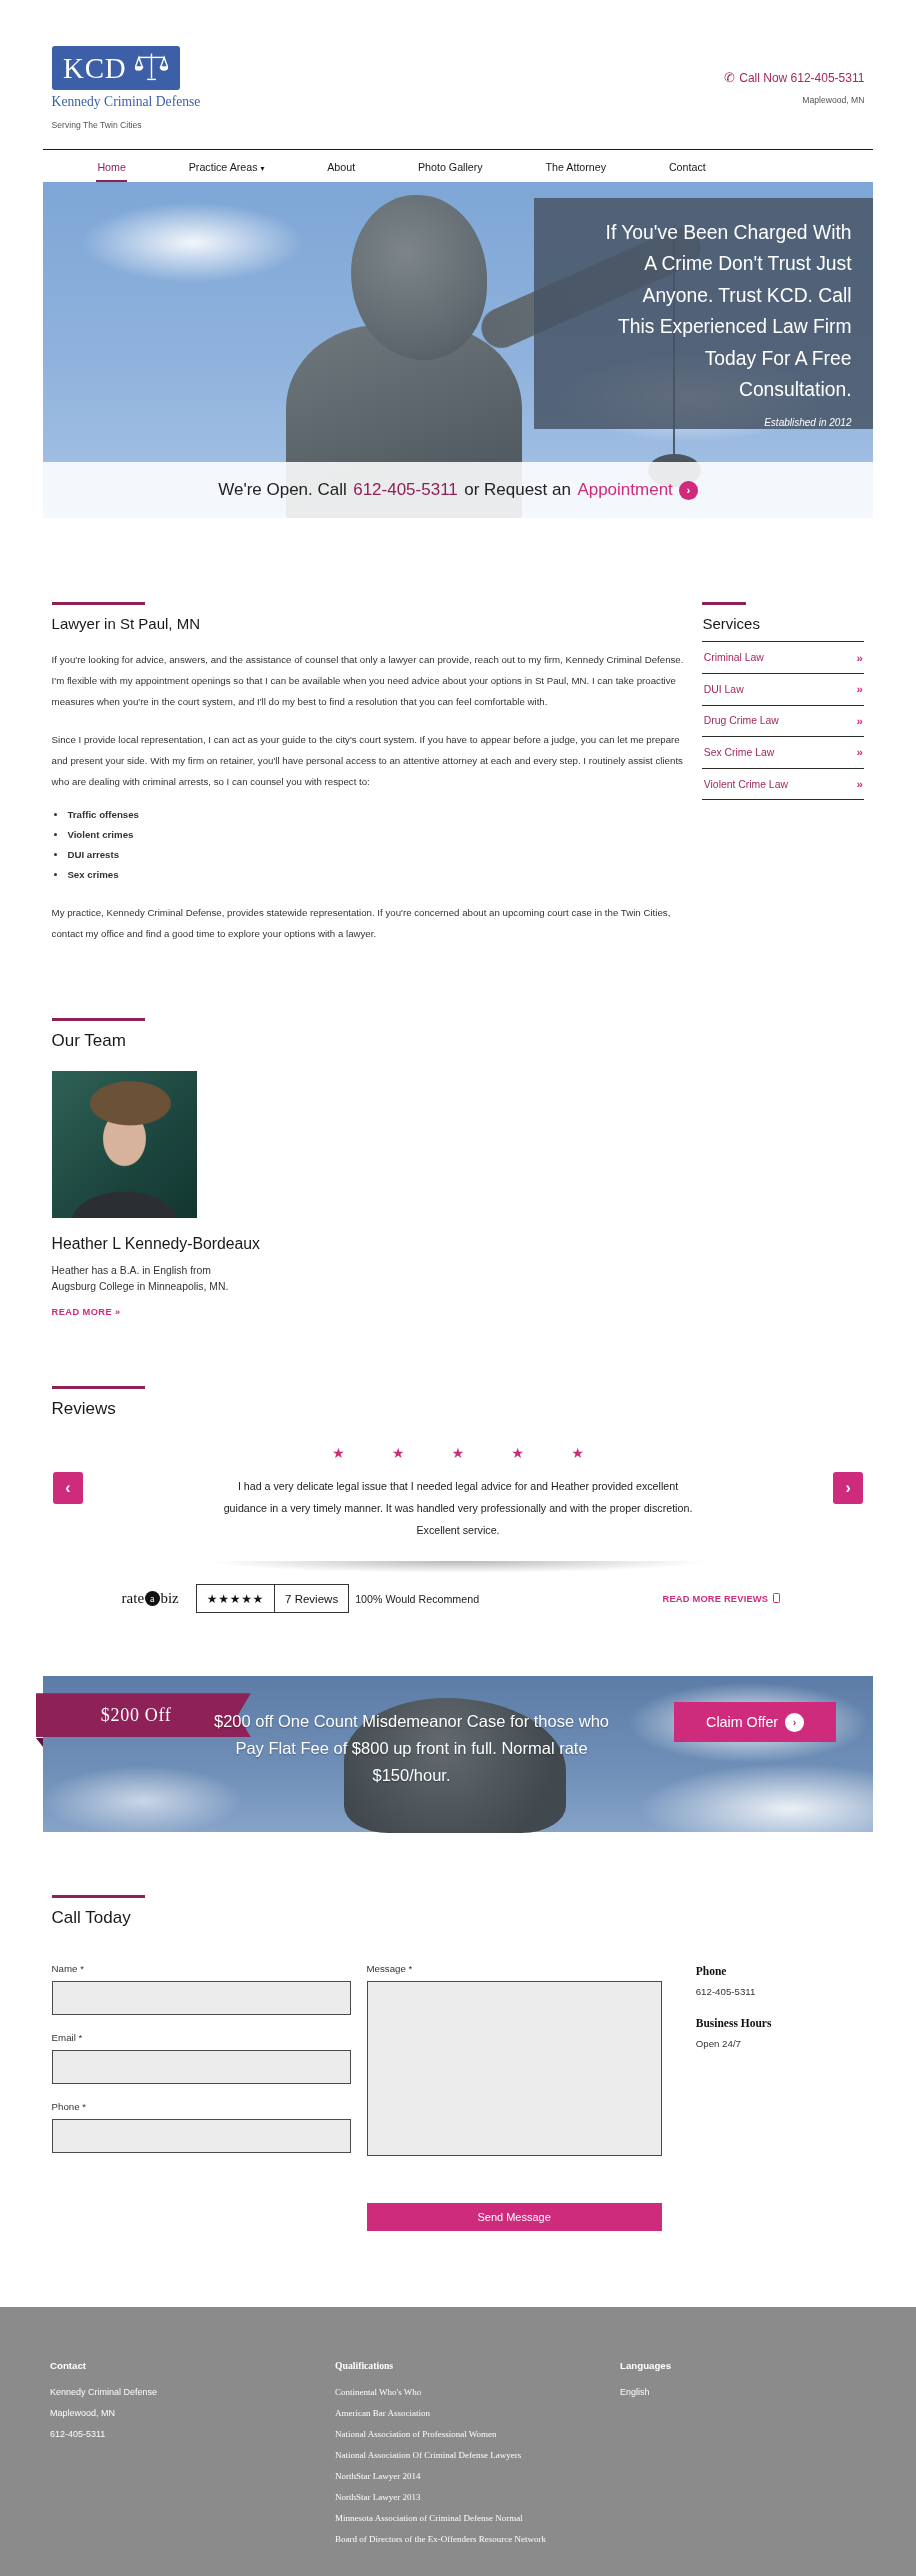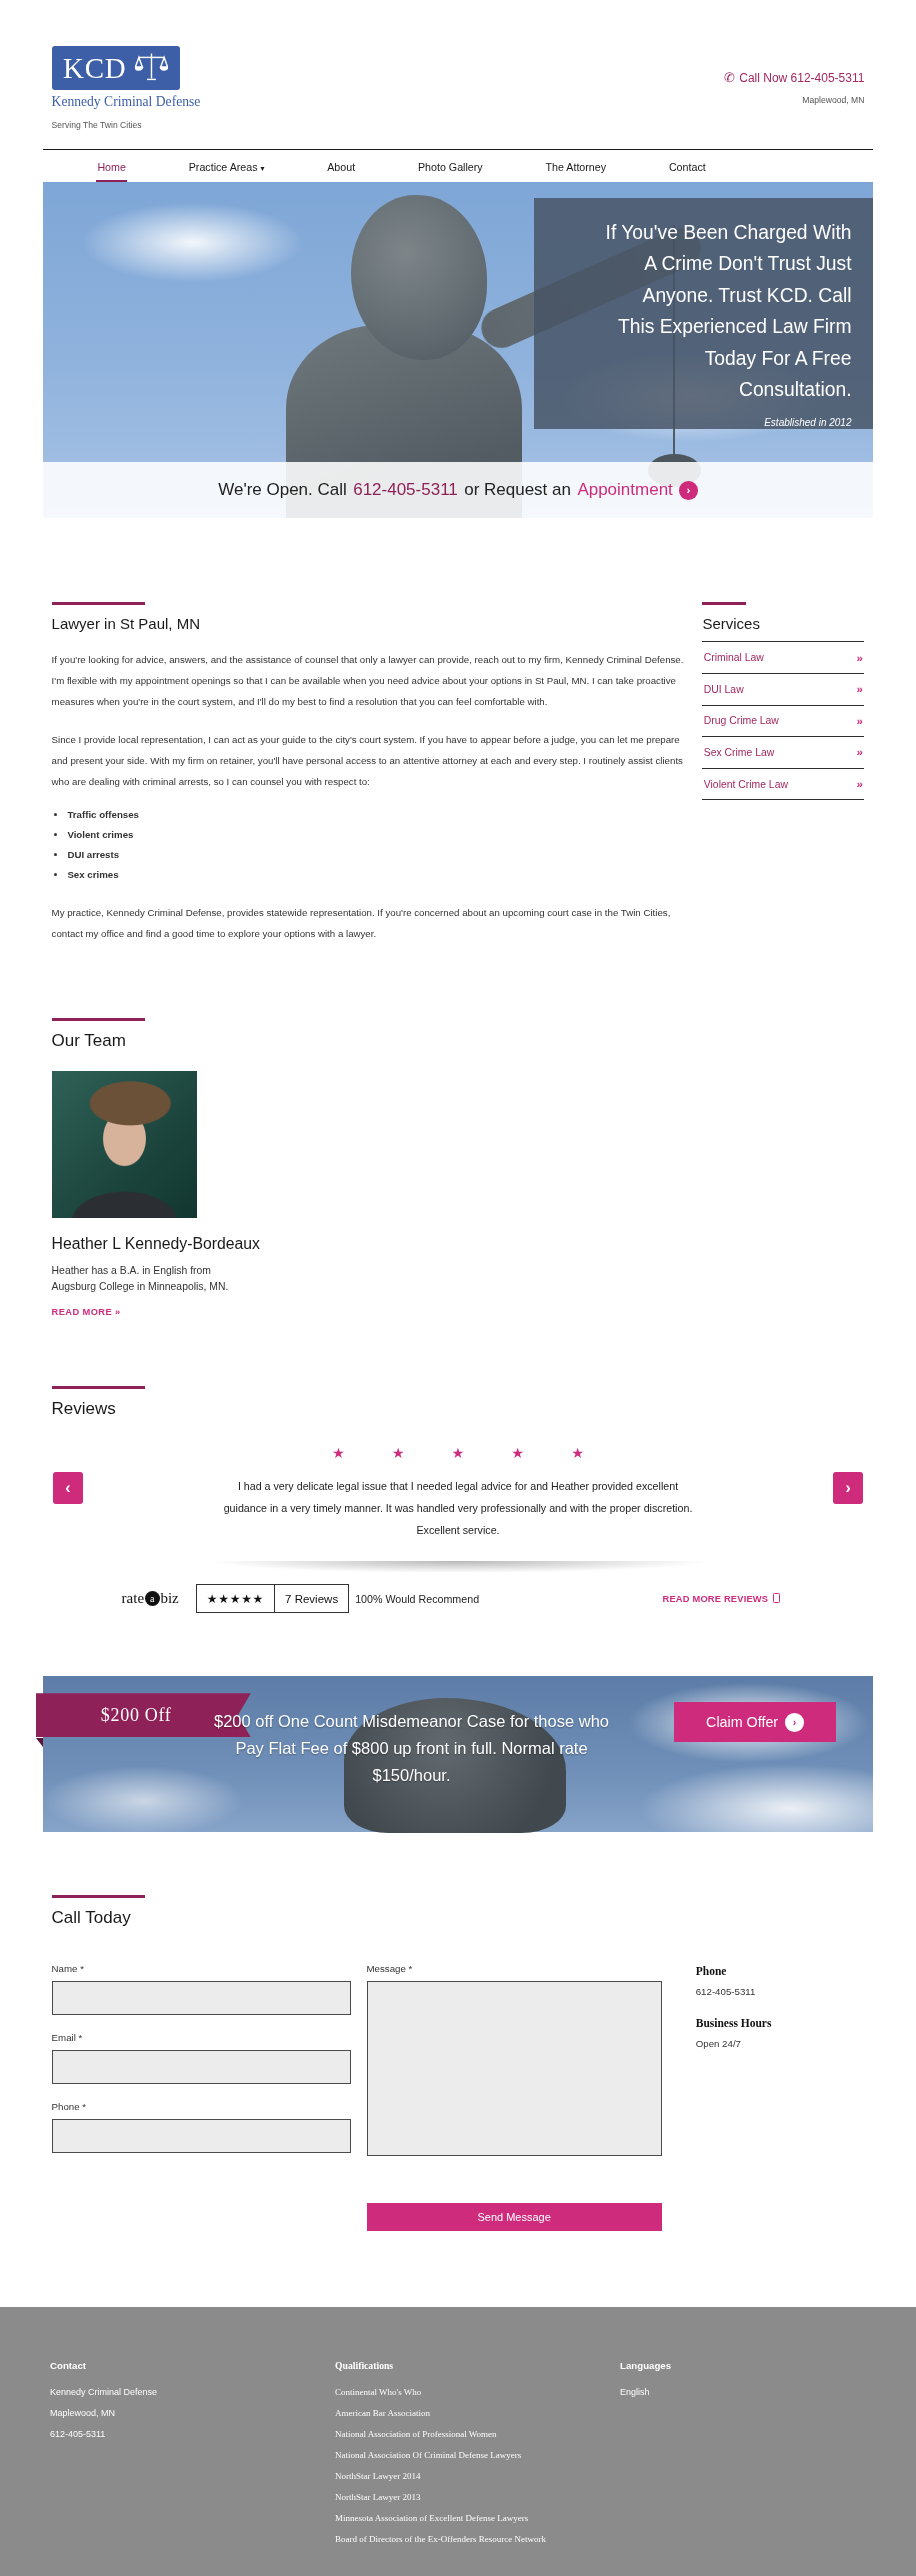--- a/index.html
+++ b/index.html
@@ -344,21 +344,21 @@
       <div class="f-item">612-405-5311</div>
     </div>
     <div class="f-colB">
       <div class="f-head">Qualifications</div>
       <div class="f-item">Continental Who's Who</div>
       <div class="f-item">American Bar Association</div>
       <div class="f-item">National Association of Professional Women</div>
       <div class="f-item">National Association Of Criminal Defense Lawyers</div>
       <div class="f-item">NorthStar Lawyer 2014</div>
       <div class="f-item">NorthStar Lawyer 2013</div>
-      <div class="f-item">Minnesota Association of Excellent Defense Lawyers</div>
+      <div class="f-item">Minnesota Association of Criminal Defense Normal</div>
       <div class="f-item">Board of Directors of the Ex-Offenders Resource Network</div>
     </div>
     <div class="f-colC">
       <div class="f-head">Languages</div>
       <div class="f-item">English</div>
     </div>
   </div>
 
 </footer>
 

